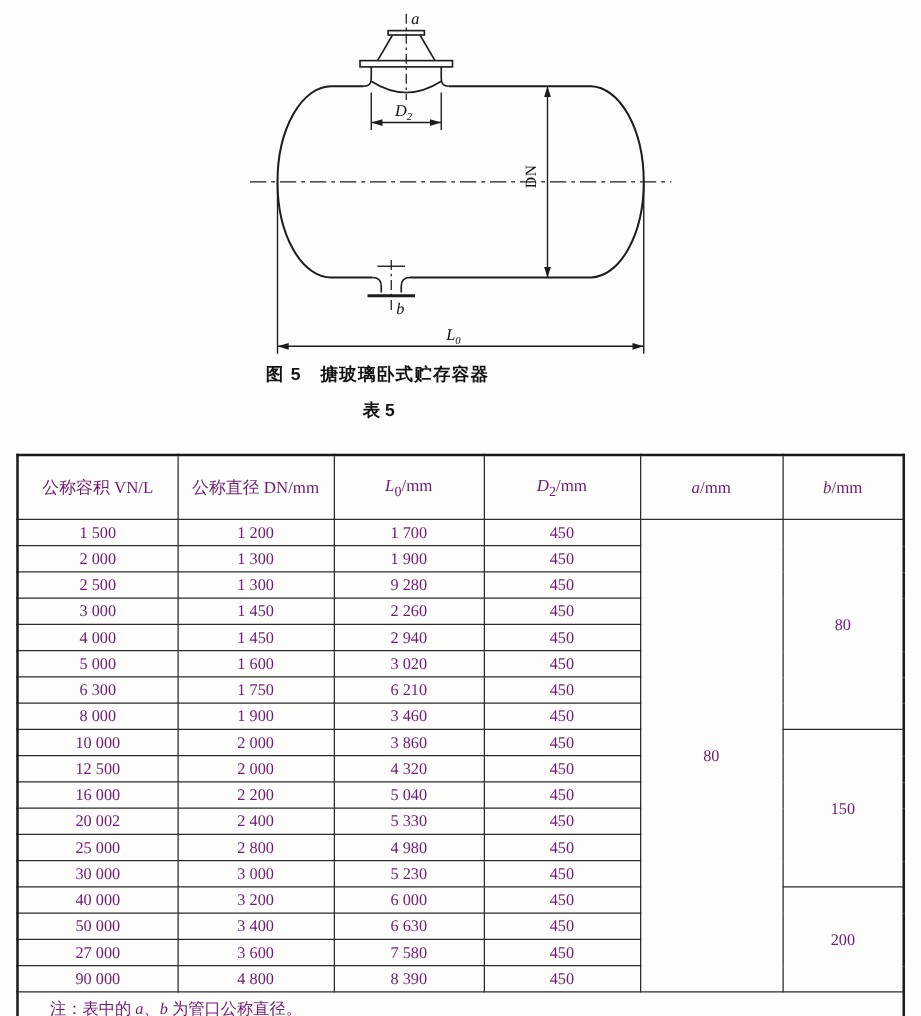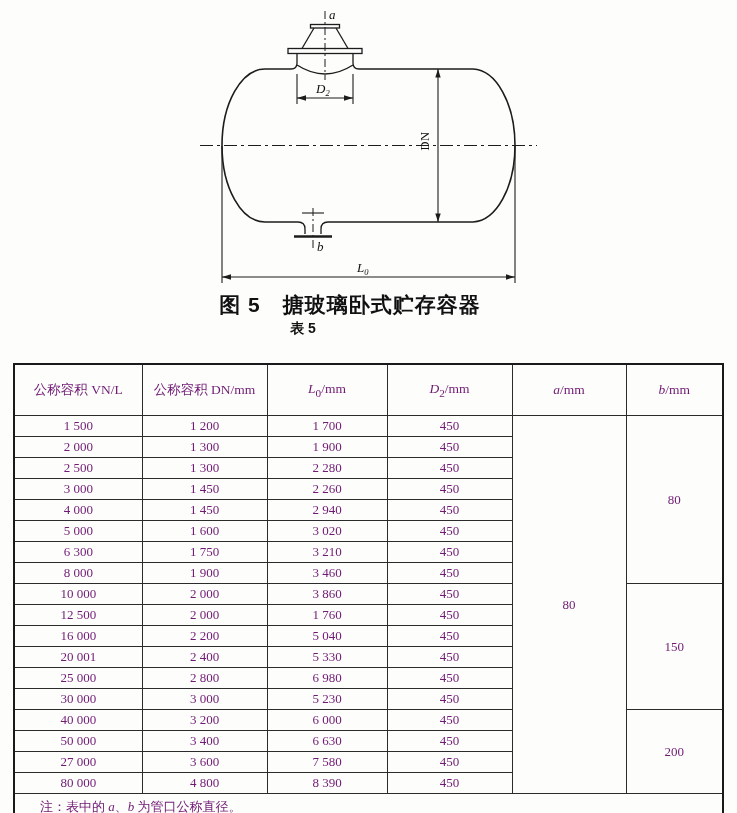--- a/index.html
+++ b/index.html
@@ -14,22 +14,22 @@
   .mid{stroke-width:1.3px;}
   .thick{stroke-width:2.4px;}
   .cl{stroke-width:1.1px;stroke-dasharray:13 4 3 4;}
   .cls{stroke-width:1px;stroke-dasharray:8 3 2 3;}
   .arrow{fill:#1c1c1c;stroke:none;}
   .dimtext{font-family:"Liberation Serif",serif;font-style:italic;font-size:13px;fill:#111;}
   .dimtext .sub{font-size:8.5px;font-style:italic;}
   .dntext{font-family:"Liberation Serif",serif;font-size:12.5px;fill:#111;letter-spacing:.5px;}
   .fig-caption{
     position:absolute;top:291px;left:0;width:604px;text-align:center;
-    font-family:"Liberation Sans",sans-serif;font-weight:bold;font-size:21px;
-    letter-spacing:1px;color:#111;margin-left:48px;
+    font-family:"Liberation Sans",sans-serif;font-weight:bold;font-size:14px;
+    letter-spacing:1px;color:#111;
   }
   .tbl-caption{
     position:absolute;top:320px;left:0;width:606px;text-align:center;
     font-family:"Liberation Sans",sans-serif;font-weight:bold;font-size:14px;color:#111;
   }
   table.spec{
     position:absolute;left:13px;top:347px;width:711px;
     border-collapse:collapse;table-layout:fixed;
     border:2px solid #1a1a1a;font-size:13px;color:#701a75;margin-top:16px;
   }
@@ -107,21 +107,21 @@
       <col style="width:128px">
         <col style="width:125px">
         <col style="width:120px">
       <col style="width:125px">
         <col style="width:114px">
         <col style="width:97px">
     </colgroup>
     <thead>
         <tr>
           <th>公称容积 VN/L</th>
-          <th>公称容积 DN/mm</th>
+          <th>公称直径 DN/mm</th>
           <th><i>L</i><sub>0</sub>/mm</th>
           <th><i>D</i><sub>2</sub>/mm</th>
           <th><i>a</i>/mm</th>
           <th><i>b</i>/mm</th>
         </tr>
       </thead>
     <tbody>
         <tr>
           <td>1 500</td>
           <td>1 200</td>
@@ -132,21 +132,21 @@
         </tr>
         <tr>
           <td>2 000</td>
           <td>1 300</td>
           <td>1 900</td>
           <td>450</td>
         </tr>
         <tr>
           <td>2 500</td>
           <td>1 300</td>
-          <td>2 280</td>
+          <td>9 280</td>
           <td>450</td>
         </tr>
         <tr>
           <td>3 000</td>
           <td>1 450</td>
           <td>2 260</td>
           <td>450</td>
         </tr>
         <tr>
           <td>4 000</td>
@@ -156,58 +156,58 @@
         </tr>
         <tr>
           <td>5 000</td>
           <td>1 600</td>
           <td>3 020</td>
           <td>450</td>
         </tr>
         <tr>
           <td>6 300</td>
           <td>1 750</td>
-          <td>3 210</td>
+          <td>6 210</td>
           <td>450</td>
         </tr>
         <tr>
           <td>8 000</td>
           <td>1 900</td>
           <td>3 460</td>
           <td>450</td>
         </tr>
         <tr>
           <td>10 000</td>
           <td>2 000</td>
           <td>3 860</td>
           <td>450</td>
           <td rowspan="6">150</td>
         </tr>
         <tr>
           <td>12 500</td>
           <td>2 000</td>
-          <td>1 760</td>
+          <td>4 320</td>
           <td>450</td>
         </tr>
         <tr>
           <td>16 000</td>
           <td>2 200</td>
           <td>5 040</td>
           <td>450</td>
         </tr>
         <tr>
-          <td>20 001</td>
+          <td>20 002</td>
           <td>2 400</td>
           <td>5 330</td>
           <td>450</td>
         </tr>
         <tr>
           <td>25 000</td>
           <td>2 800</td>
-          <td>6 980</td>
+          <td>4 980</td>
           <td>450</td>
         </tr>
         <tr>
           <td>30 000</td>
           <td>3 000</td>
           <td>5 230</td>
           <td>450</td>
         </tr>
         <tr>
           <td>40 000</td>
@@ -222,21 +222,21 @@
           <td>6 630</td>
           <td>450</td>
         </tr>
         <tr>
           <td>27 000</td>
           <td>3 600</td>
           <td>7 580</td>
           <td>450</td>
         </tr>
         <tr>
-          <td>80 000</td>
+          <td>90 000</td>
           <td>4 800</td>
           <td>8 390</td>
           <td>450</td>
         </tr>
         <tr>
           <td colspan="6" class="note"><span>注：表中的 </span><i>a</i><span>、</span><i>b</i><span> 为管口公称直径。</span></td>
         </tr>
       </tbody>
   </table>
 

